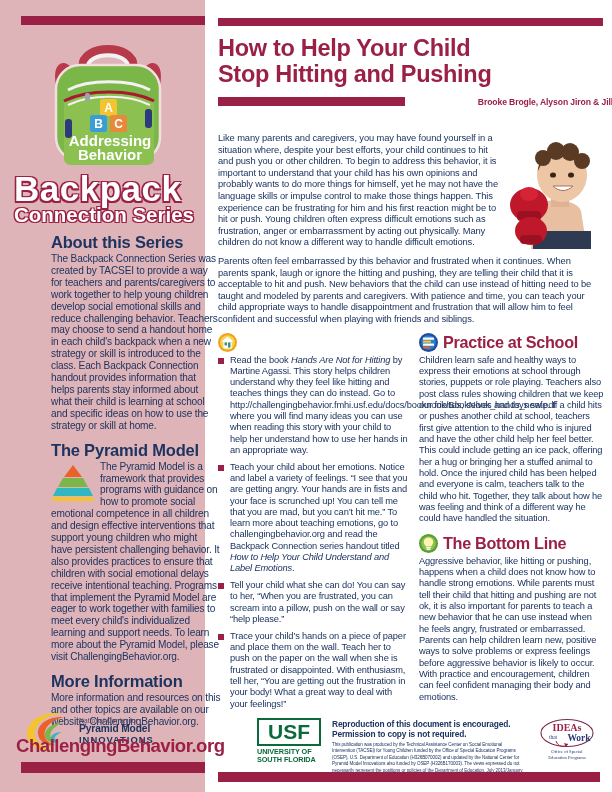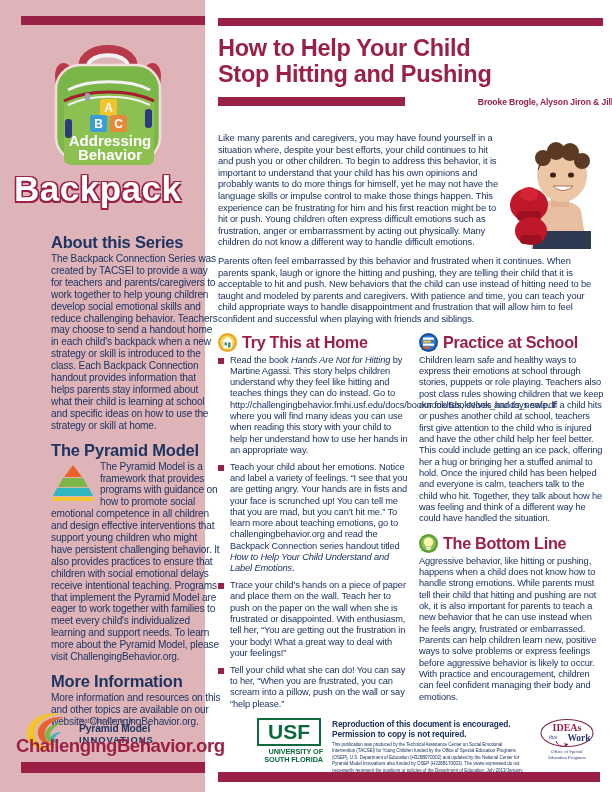--- a/index.html
+++ b/index.html
@@ -129,21 +129,21 @@
   .footer { position: absolute; left: 218px; top: 717px; width: 382px; }
   .foot-row { display: flex; align-items: flex-start; gap: 9px; padding-left: 39px; }
   .usf { width: 66px; flex: none; padding-top: 1px; }
   .usf .mark {
     border: 2.2px solid #0a6a3c; color: #0a6a3c; font-weight: bold;
     font-size: 21px; text-align: center; letter-spacing: 0px; line-height: 21px;
     padding: 1px 0 2px; width: 64px;
   }
   .usf .sub {
     color: #0a6a3c; font-size: 7.3px; font-weight: bold; line-height: 8.4px;
-    margin-top: 2px; letter-spacing: -0.1px; text-align: right;
+    margin-top: 2px; letter-spacing: -0.1px;
   }
   .foot-mid { flex: 1; padding-top: 2px; }
   .foot-mid .h {
     font-size: 8.35px; font-weight: bold; color: #1d3461; letter-spacing: -0.15px;
     margin-bottom: 2.5px;
   }
   .foot-mid .fine {
     font-size: 4.55px; line-height: 6.6px; color: #1d3461; letter-spacing: -0.05px;
   }
   .ideas { width: 66px; flex: none; }
@@ -188,20 +188,21 @@
         <rect x="72" y="80" width="17" height="17" rx="2.5" fill="#e8883a"></rect>
         <text x="80.5" y="93" font-family="Liberation Sans, sans-serif" font-size="12" font-weight="bold" fill="#ffffff" text-anchor="middle">C</text>
 
         <text x="72" y="111" font-family="Liberation Sans, sans-serif" font-size="15" font-weight="bold" fill="#ffffff" text-anchor="middle">Addressing</text>
         <text x="72" y="125" font-family="Liberation Sans, sans-serif" font-size="15" font-weight="bold" fill="#ffffff" text-anchor="middle">Behavior</text>
       </svg>
     </div>
 
     <div class="bp-title">
       <div class="big">Backpack</div>
+      <div class="small">Connection Series</div>
     </div>
 
     <div class="sidebar-body">
       <div class="side-h">About this Series</div>
       <div class="side-p">The Backpack Connection Series was created by TACSEI to provide a way for teachers and parents/caregivers to work together to help young children develop social emotional skills and reduce challenging behavior. Teachers may choose to send a handout home in each child's backpack when a new strategy or skill is introduced to the class. Each Backpack Connection handout provides information that helps parents stay informed about what their child is learning at school and specific ideas on how to use the strategy or skill at home.</div>
 
       <div class="side-h">The Pyramid Model</div>
       <div class="pyr-row">
         <div class="pyr-img">
           <svg viewBox="0 0 44 40" width="44" height="40">
@@ -302,28 +303,27 @@
           <div class="sec-head">
             <span class="badge">
               <svg viewBox="0 0 19 19" width="19" height="19">
                 <circle cx="9.5" cy="9.5" r="9.5" fill="#f0a31e"></circle>
                 <circle cx="9.5" cy="9.5" r="7.3" fill="#f7d354"></circle>
                 <path d="M9.5 3.4 L15.4 8.6 L13.6 8.6 L13.6 15.4 L5.4 15.4 L5.4 8.6 L3.6 8.6 Z" fill="#ffffff"></path>
                 <rect x="6.6" y="9.4" width="2.3" height="3" fill="#2e8b7a"></rect>
                 <rect x="10.1" y="9.4" width="2.3" height="5.2" fill="#2e8b7a"></rect>
               </svg>
             </span>
-            <span class="txt">Try This at Home</span>
           </div>
 
           <ul class="tips">
             <li><span>Read the book </span><i>Hands Are Not for Hitting</i><span> by Martine Agassi.  This story helps children understand why they feel like hitting and teaches things they can do instead.  Go to http://challengingbehavior.fmhi.usf.edu/docs/booknook/BookNook_hands_new.pdf where you will find many ideas you can use when reading this story with your child to help her understand how to use her hands in an appropriate way.</span></li>
             <li><span>Teach your child about her emotions. Notice and label a variety of feelings. “I see that you are getting angry. Your hands are in fists and your face is scrunched up! You can tell me that you are mad, but you can’t hit me.” To learn more about teaching emotions, go to challengingbehavior.org and  read the Backpack Connection series handout titled </span><i>How to Help Your Child Understand and Label Emotions</i><span>.</span></li>
+            <li><span>Tell your child what she can do! You can say to her, “When you are frustrated, you can scream into a pillow, push on the wall or say “help please.”</span><i></i><span></span></li>
             <li><span>Trace your child’s hands on a piece of paper and place them on the wall. Teach her to push on the paper on the wall when she is frustrated or disappointed. With enthusiasm, tell her, “You are getting out the frustration in your body! What a great way to deal with your feelings!”</span><i></i><span></span></li>
-            <li><span>Tell your child what she can do! You can say to her, “When you are frustrated, you can scream into a pillow, push on the wall or say “help please.”</span><i></i><span></span></li>
           </ul>
         </section>
 
         <section class="col-right">
           <div class="sec-head">
             <span class="badge">
               <svg viewBox="0 0 19 19" width="19" height="19">
                 <circle cx="9.5" cy="9.5" r="9.5" fill="#1b4f9c"></circle>
                 <circle cx="9.5" cy="9.5" r="7.3" fill="#2f7dd1"></circle>
                 <rect x="4" y="4.6" width="11" height="2.2" rx="0.6" fill="#ffffff"></rect>

